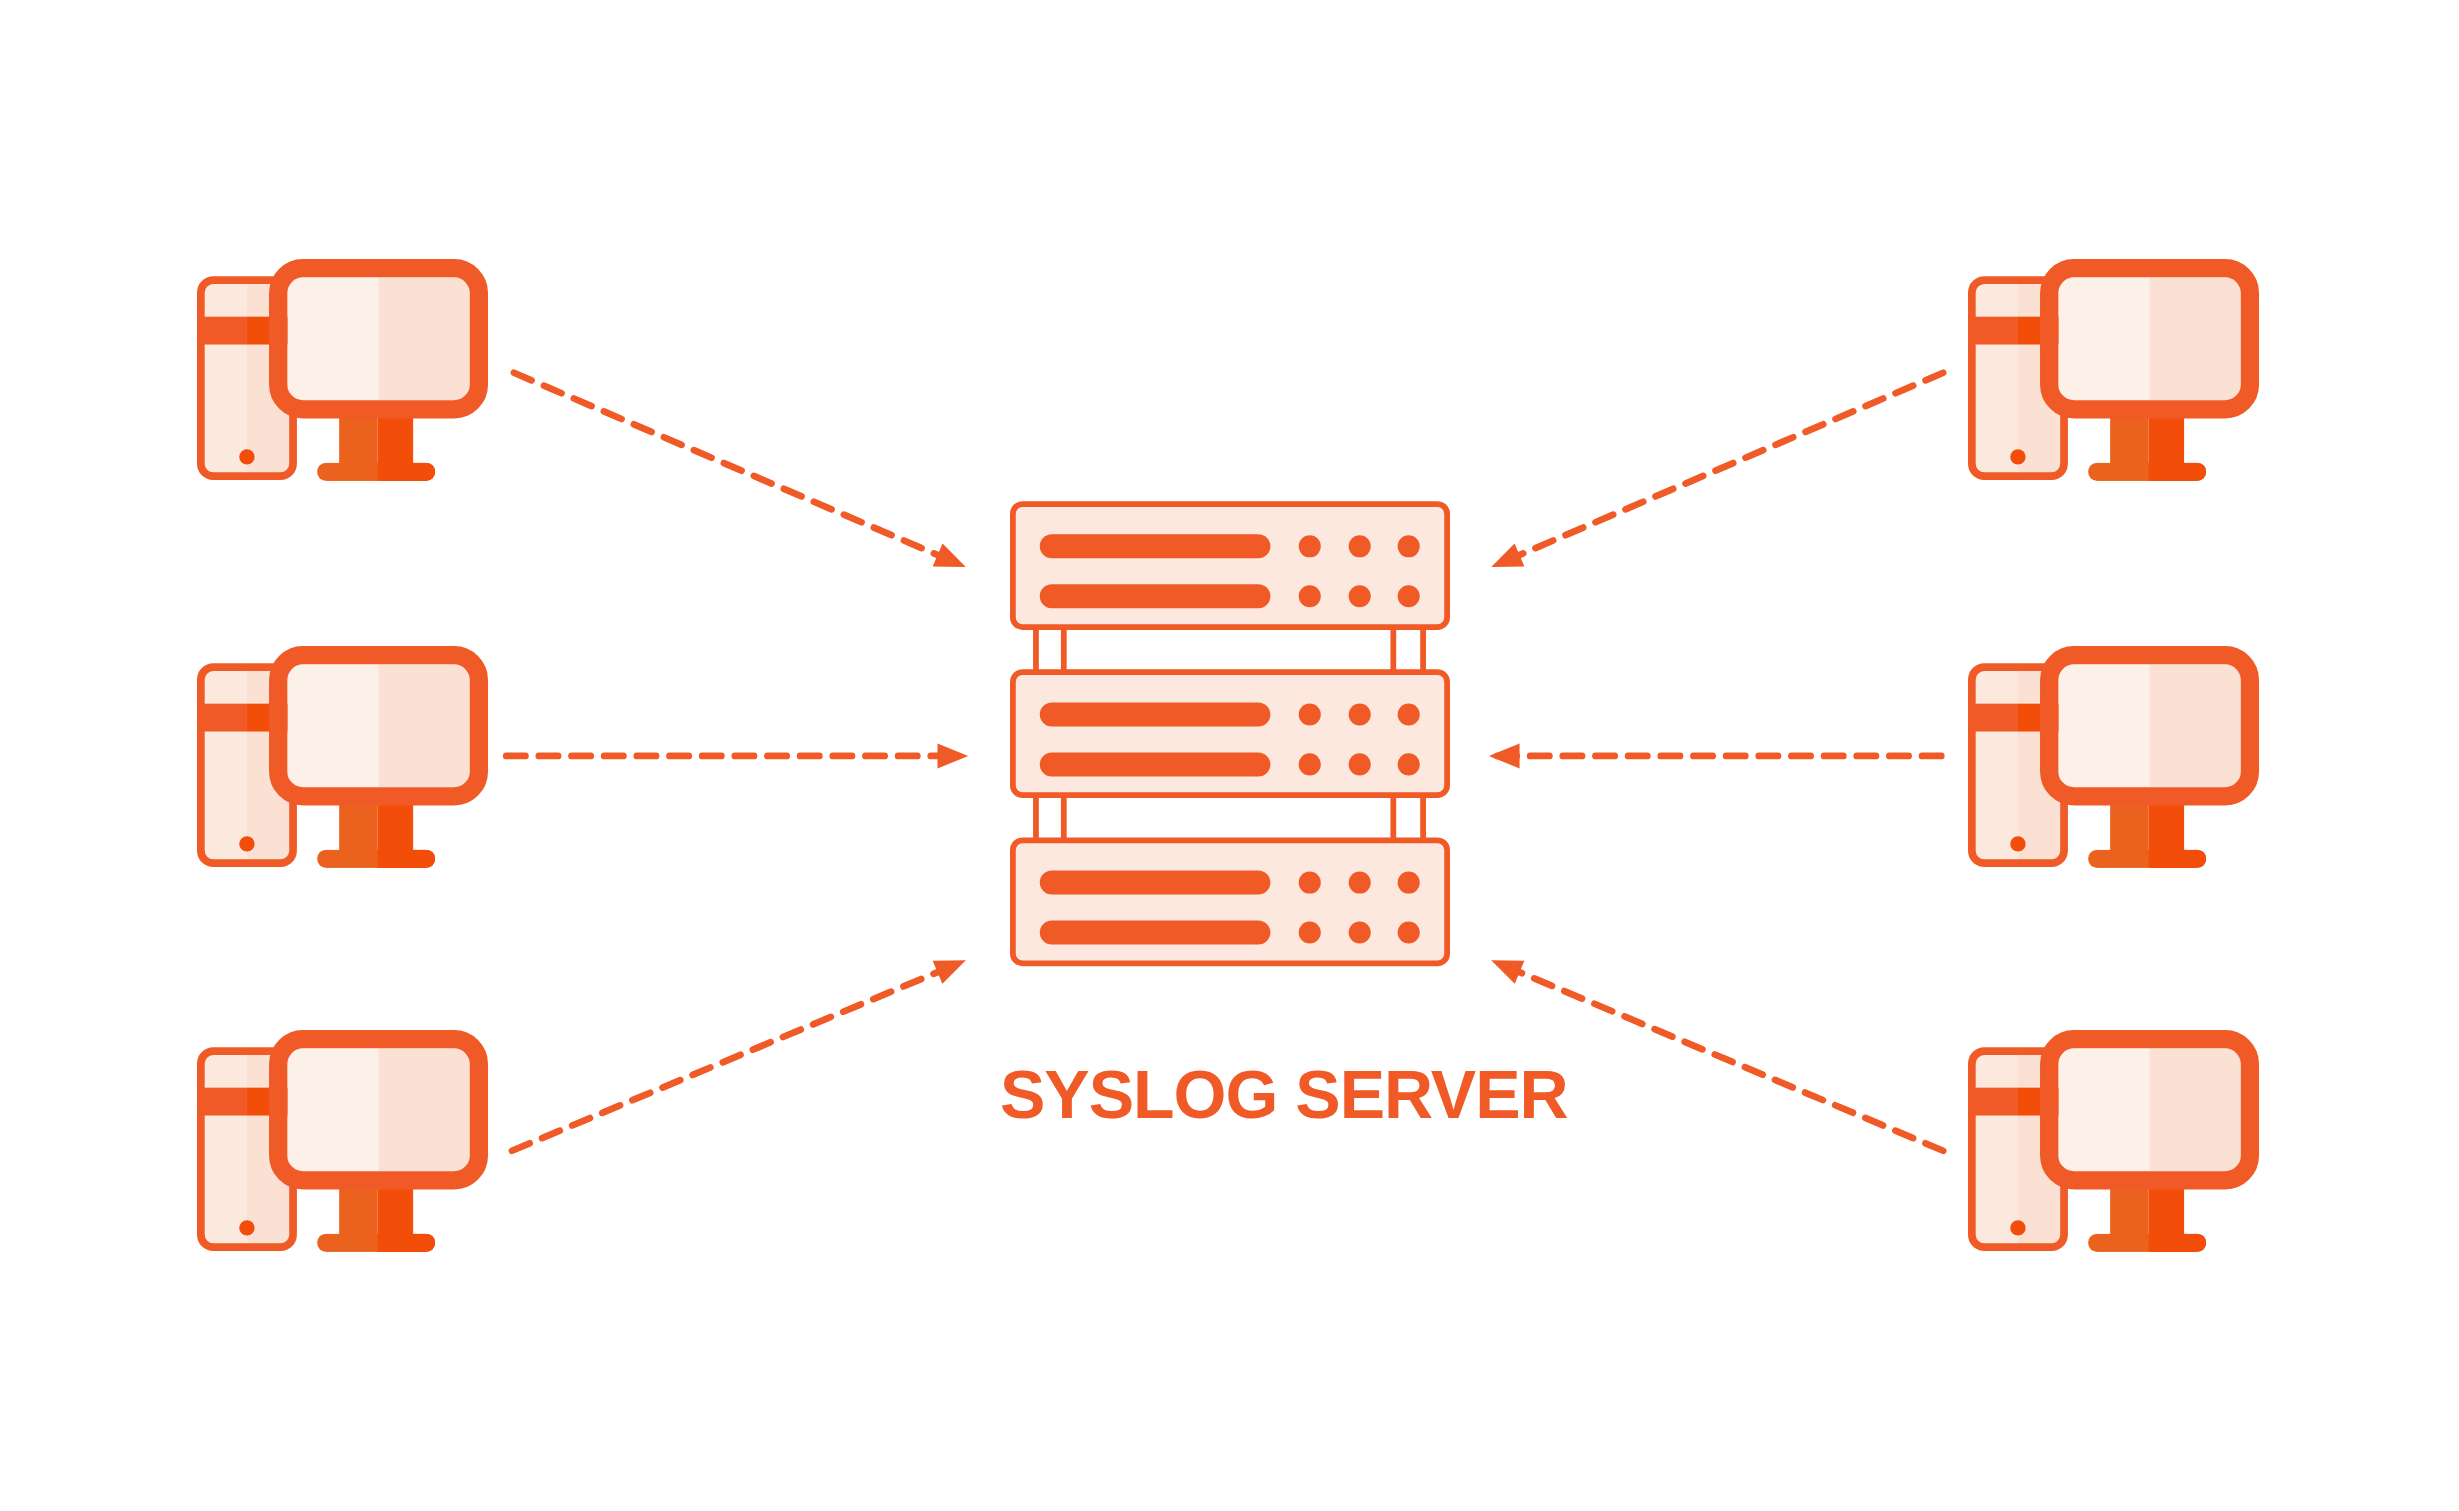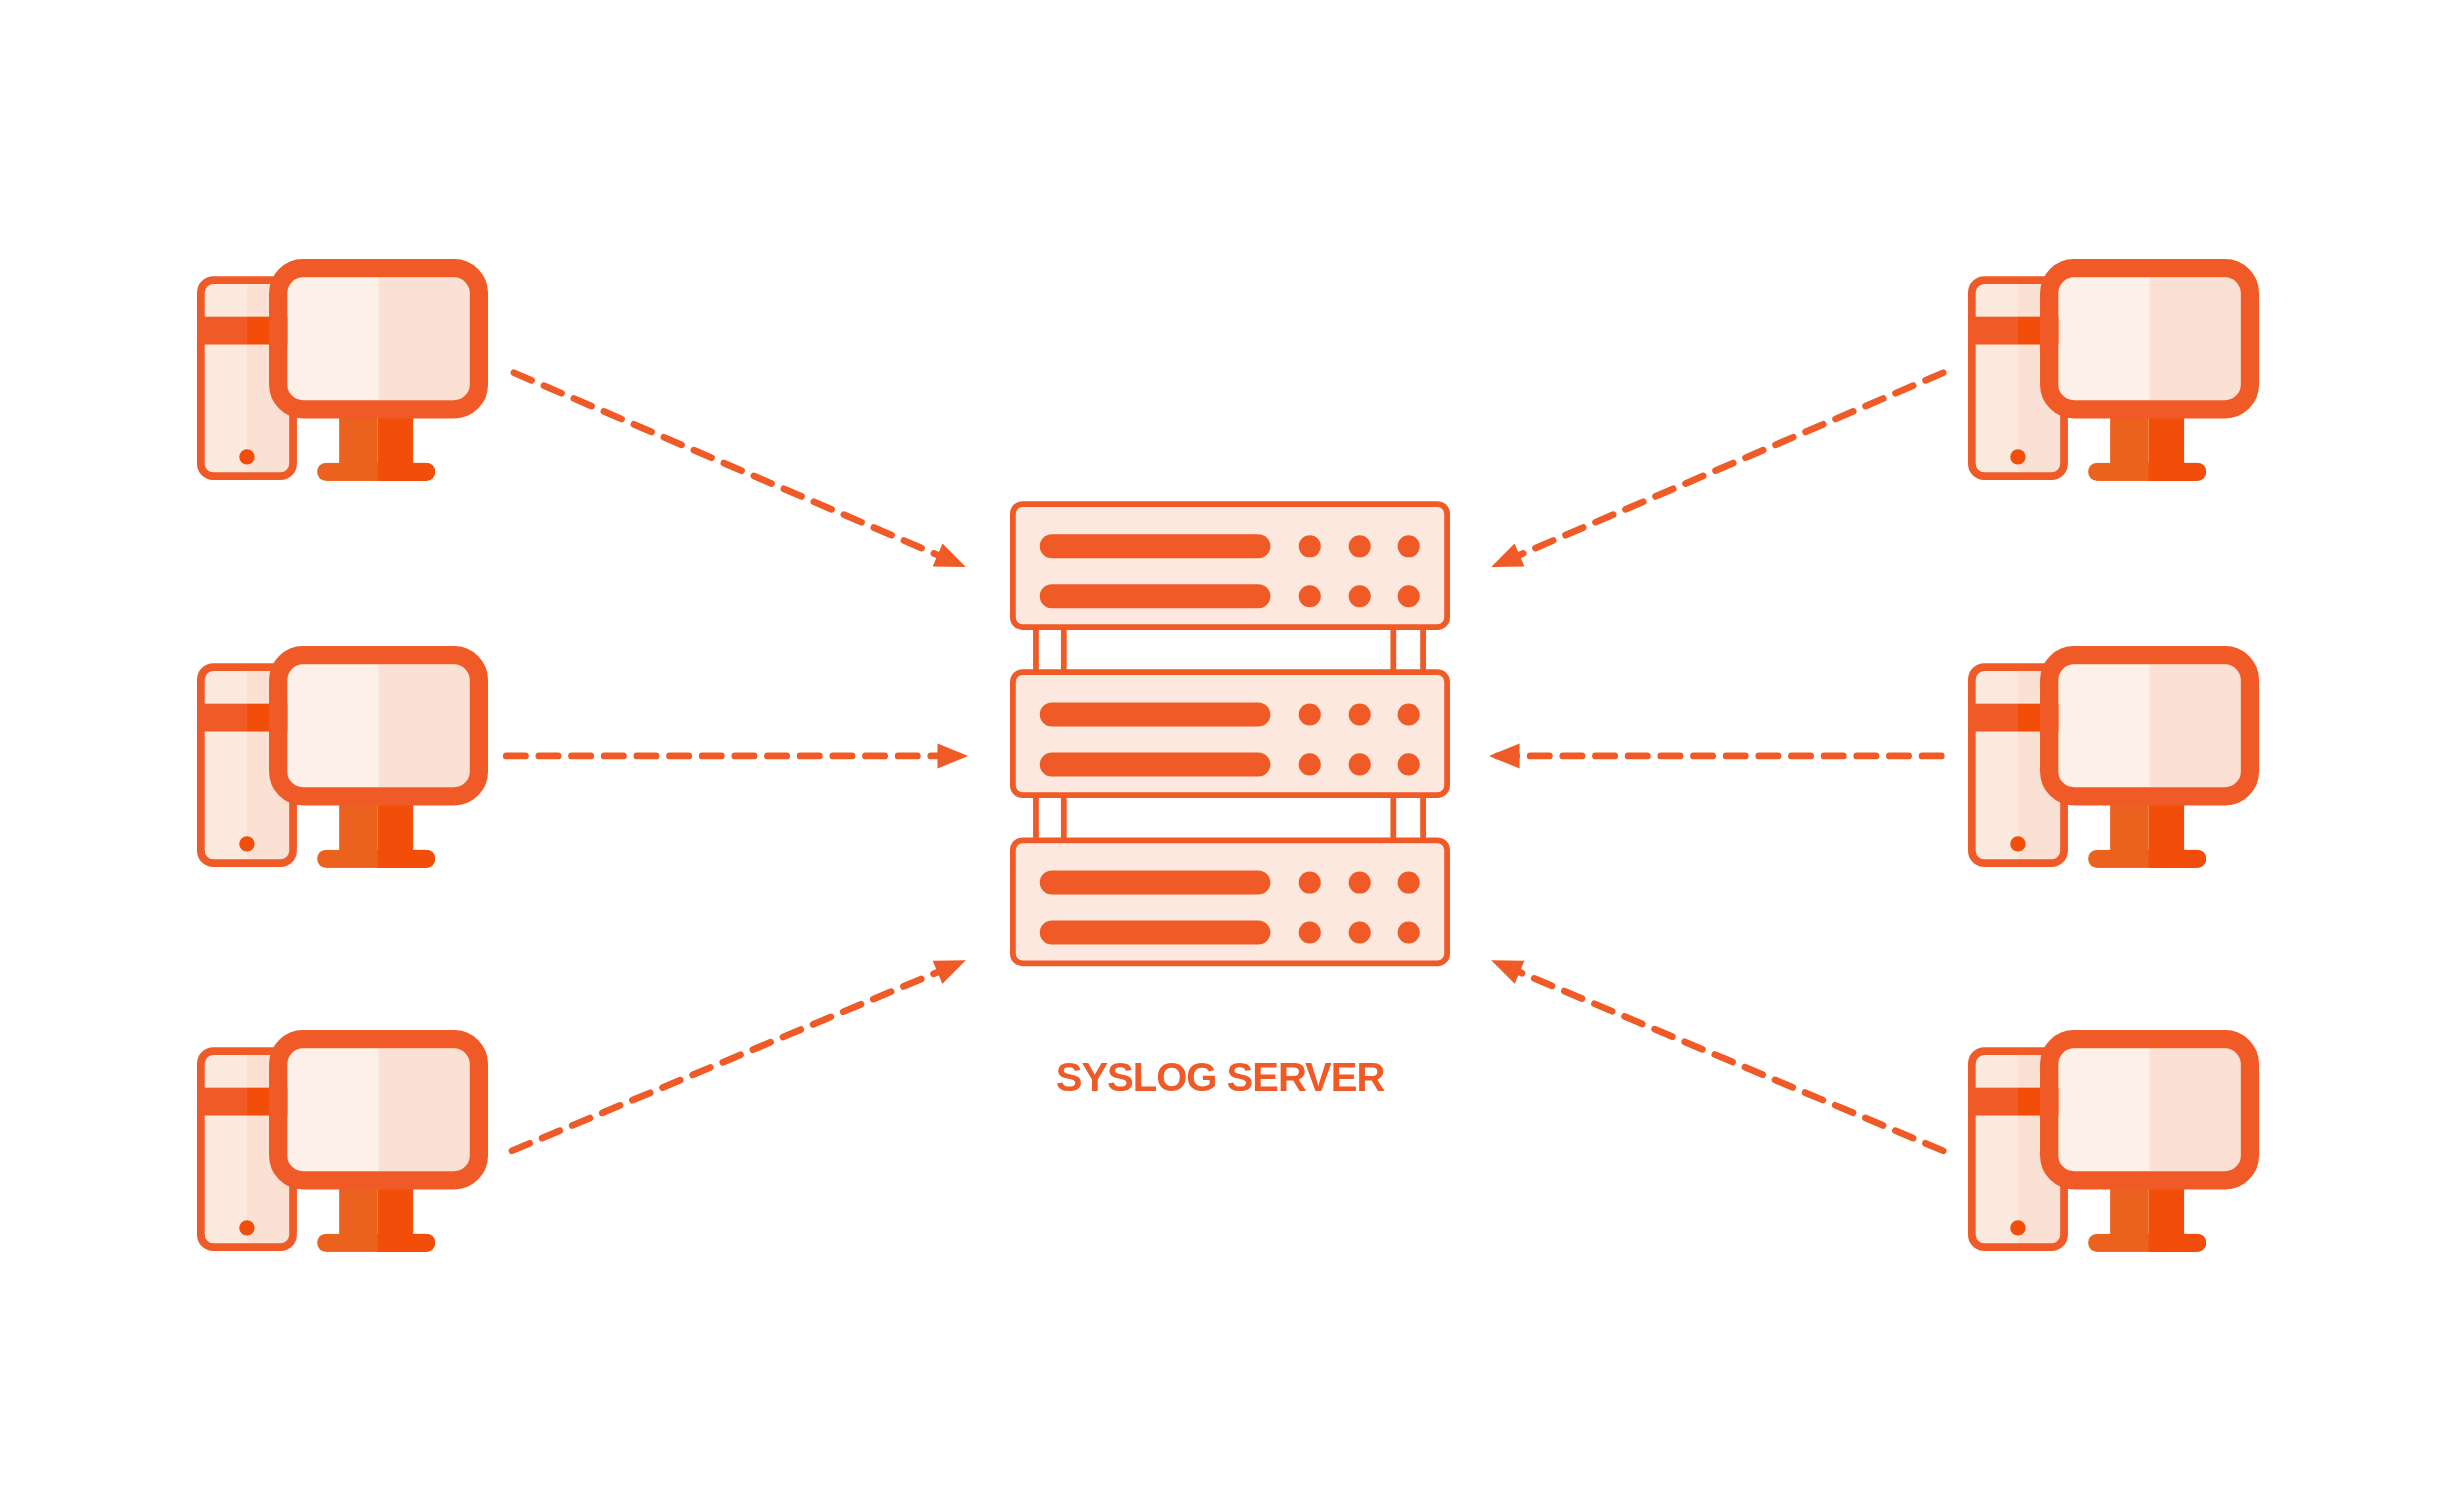--- a/index.html
+++ b/index.html
@@ -29,21 +29,21 @@
   .pc-left-middle {left:197px; top:644px;}
   .pc-left-bottom {left:197px; top:1028px;}
   .pc-right-top   {left:1968px;top:257px;}
   .pc-right-middle{left:1968px;top:644px;}
   .pc-right-bottom{left:1968px;top:1028px;}
   .server{position:absolute;left:1010px;top:501px;width:440px;height:473px;}
   .server svg{display:block;width:440px;height:473px;}
   .server-label{
     position:absolute;left:1000px;top:1055px;width:440px;
     text-align:center;
-    font-size:40px;font-weight:bold;letter-spacing:-1px;
+    font-size:68px;font-weight:bold;letter-spacing:-1px;
     color:var(--accent);
     white-space:nowrap;
   }
 </style>
 </head>
 <body>
 
 <div class="canvas">
 
   <svg class="defs-holder" aria-hidden="true">

